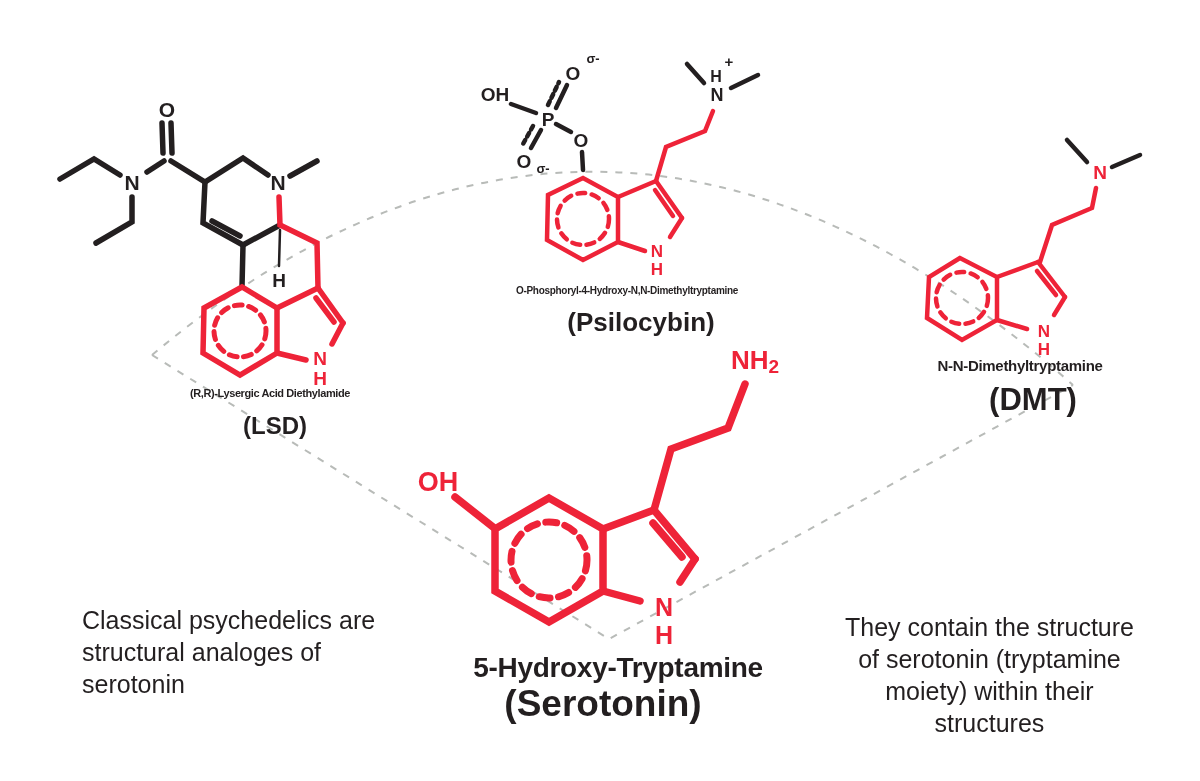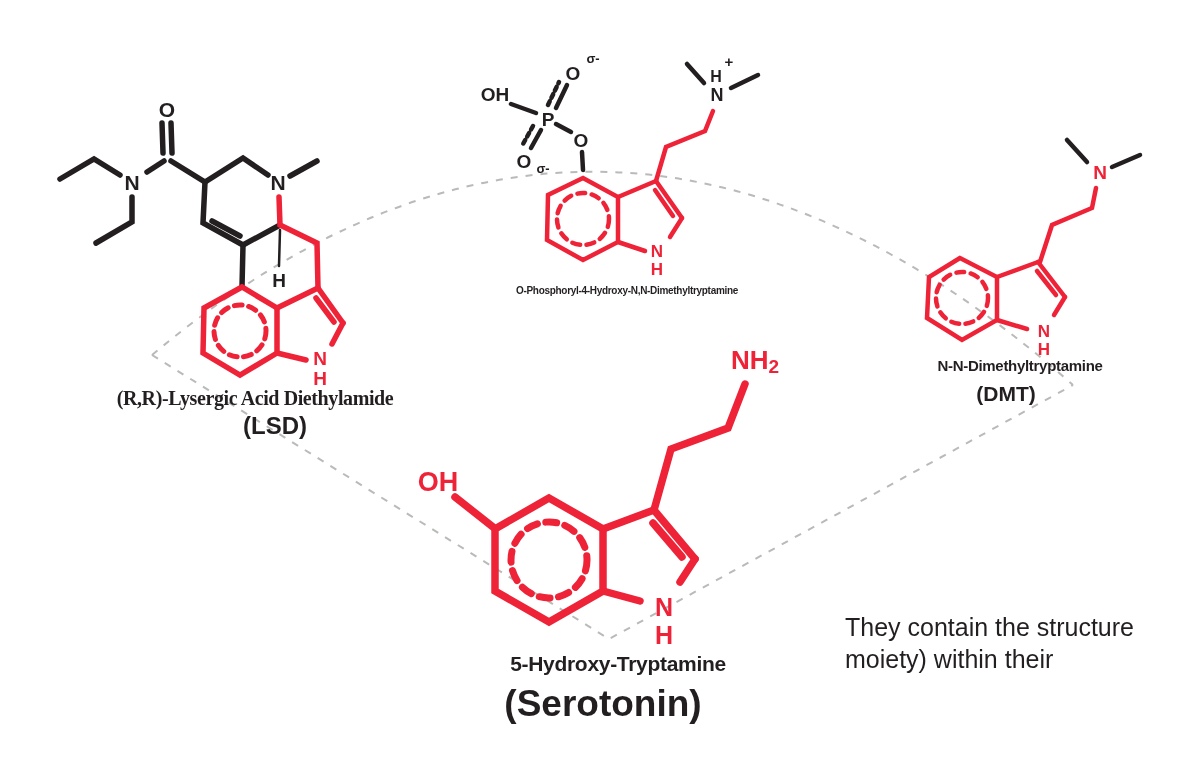--- a/index.html
+++ b/index.html
@@ -5,21 +5,21 @@
   html,body{margin:0;padding:0;background:#fff;}
   .canvas{position:relative;width:1200px;height:781px;background:#fff;overflow:hidden;
           font-family:"Liberation Sans",sans-serif;color:#231F20;}
   .canvas svg{position:absolute;left:0;top:0;}
   .mol-chem{position:absolute;transform:translateX(-50%);font-weight:700;white-space:nowrap;
             letter-spacing:-0.3px;color:#231F20;}
   .mol-common{position:absolute;transform:translateX(-50%);font-weight:700;white-space:nowrap;
             color:#231F20;}
   .para{position:absolute;font-size:25px;line-height:32px;color:#231F20;}
   .para-left{left:82px;top:604px;text-align:left;}
-  .para-right{right:66px;top:611px;text-align:left;}
+  .para-right{right:66px;top:611px;text-align:center;}
   text{font-family:"Liberation Sans",sans-serif;font-weight:bold;}
 </style>
 </head>
 <body>
 
 <div class="canvas">
 
 <svg width="1200" height="781" viewBox="0 0 1200 781">
 
   <g stroke="#B8BBB8" stroke-width="2" fill="none" stroke-dasharray="7,8">
@@ -135,29 +135,37 @@
     </g>
     <g fill="#EE2338">
       <text x="438" y="491" font-size="27" text-anchor="middle">OH</text>
       <text x="731" y="369" font-size="26"><tspan>NH</tspan><tspan font-size="19" dy="4">2</tspan></text>
       <text x="664" y="616" font-size="25" text-anchor="middle">N</text>
       <text x="664" y="644" font-size="25" text-anchor="middle">H</text>
     </g>
   </g>
 </svg>
 
-  <div class="mol-chem" style="left:255px;top:387px;font-size:20px;letter-spacing:-0.4px;font-family:Liberation Serif, serif;">(R,R)-Lysergic Acid Diethylamide</div>
+  <div class="mol-chem" style="left:270px;top:387px;font-size:11px;letter-spacing:-0.4px;">(R,R)-Lysergic Acid Diethylamide</div>
   <div class="mol-common" style="left:275px;top:412px;font-size:24px;">(LSD)</div>
 
   <div class="mol-chem" style="left:627px;top:285px;font-size:10px;">O-Phosphoryl-4-Hydroxy-N,N-Dimethyltryptamine</div>
+  <div class="mol-common" style="left:641px;top:307px;font-size:26px;">(Psilocybin)</div>
 
   <div class="mol-chem" style="left:1020px;top:357px;font-size:15px;">N-N-Dimethyltryptamine</div>
-  <div class="mol-common" style="left:1006px;top:382px;font-size:21px;">(DMT)</div>
+  <div class="mol-common" style="left:1033px;top:382px;font-size:31px;">(DMT)</div>
 
-  <div class="mol-chem" style="left:618px;top:652px;font-size:21px;">5-Hydroxy-Tryptamine</div>
+  <div class="mol-chem" style="left:618px;top:652px;font-size:28px;">5-Hydroxy-Tryptamine</div>
   <div class="mol-common" style="left:603px;top:683px;font-size:37px;text-align:right;">(Serotonin)</div>
 
+  <div class="para para-left">
+    <div>Classical psychedelics are</div>
+    <div>structural analoges of</div>
+    <div>serotonin</div>
+  </div>
   <div class="para para-right">
     <div>They contain the structure</div>
+    <div>of serotonin (tryptamine</div>
     <div>moiety) within their</div>
+    <div>structures</div>
   </div>
 
 </div>
 
 </body></html>

